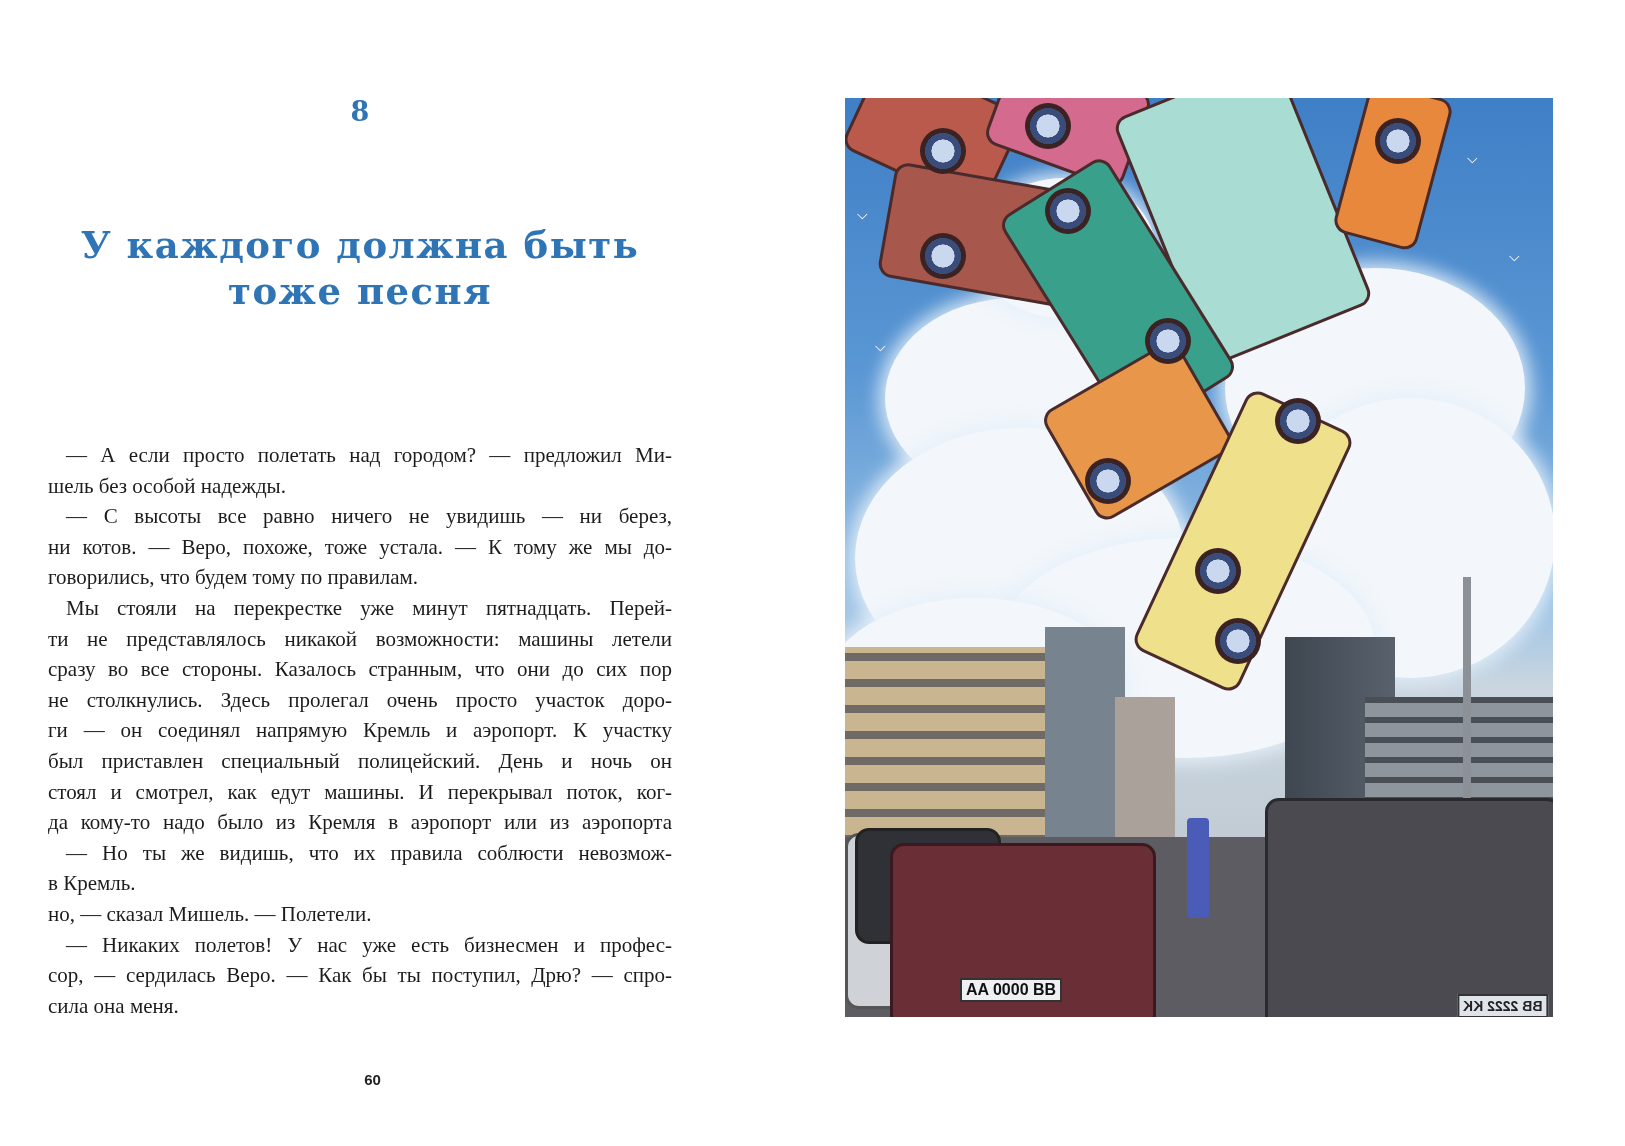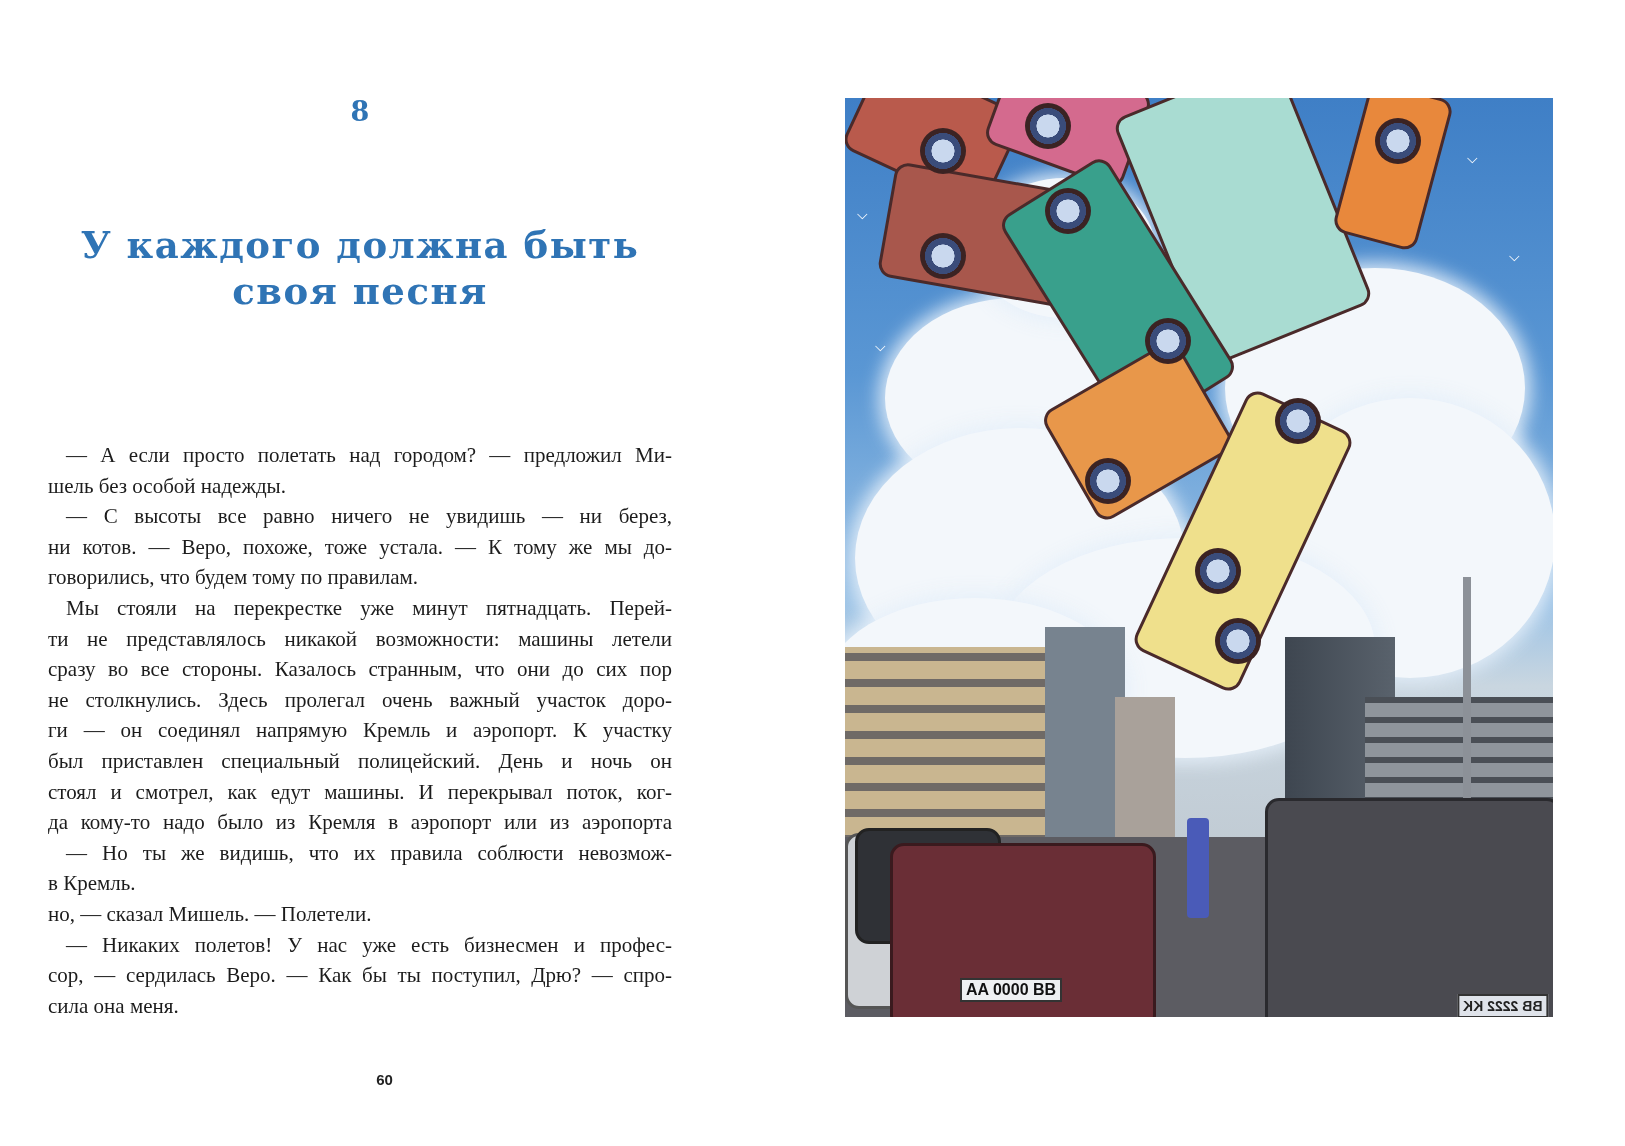--- a/index.html
+++ b/index.html
@@ -20,21 +20,21 @@
   }
   .body-text {
     position: absolute; left: 48px; width: 624px; top: 440px;
     font-size: 21px; line-height: 30.6px; color: #1c1c1c; text-align: justify;
   }
   .body-text .line { display: block; white-space: nowrap; text-align: justify; text-align-last: justify; height: 30.6px; }
   .body-text .line.last { text-align-last: left; }
   .body-text .line.indent { padding-left: 18px; }
   .page-number {
     position: absolute; left: 0; width: 745px; top: 1071px; text-align: center;
-    font-family: "Liberation Sans", sans-serif; font-size: 15px; font-weight: bold; color: #222; margin-left: 12px;
+    font-family: "Liberation Sans", sans-serif; font-size: 15px; font-weight: bold; color: #222;
   }
   .illustration {
     position: absolute; left: 845px; top: 98px; width: 708px; height: 919px; overflow: hidden;
     background: linear-gradient(180deg, #3f7fc6 0%, #5a97d4 30%, #9cc3e6 55%, #c9d6e0 64%, #b9c0c7 100%);
   }
   .cloud { position: absolute; border-radius: 50%; background: #f3f7fb; box-shadow: 0 0 18px 6px rgba(230,240,250,0.9); }
   .car { position: absolute; border-radius: 14px; border: 3px solid #4a2a2a; }
   .wheel { position: absolute; width: 46px; height: 46px; border-radius: 50%; background: radial-gradient(circle, #c9d8ee 0 35%, #3a4c7a 36% 55%, #3b2323 56%); }
   .building { position: absolute; bottom: 0; }
   .road { position: absolute; left: 0; right: 0; bottom: 0; height: 180px; background: #5c5c62; }
@@ -48,33 +48,33 @@
 </style>
 </head>
 <body>
 
 <div class="spread">
 
   <div class="page-left">
     <div class="chapter-number">8</div>
     <div class="chapter-title">
       <div>У каждого должна быть</div>
-      <div>своя песня</div>
+      <div>тоже песня</div>
     </div>
 
     <div class="body-text">
       <span class="line indent">— А если просто полетать над городом? — предложил Ми-</span>
       <span class="line last">шель без особой надежды.</span>
       <span class="line indent">— С высоты все равно ничего не увидишь — ни берез,</span>
       <span class="line">ни котов. — Веро, похоже, тоже устала. — К тому же мы до-</span>
       <span class="line last">говорились, что будем тому по правилам.</span>
       <span class="line indent">Мы стояли на перекрестке уже минут пятнадцать. Перей-</span>
       <span class="line">ти не представлялось никакой возможности: машины летели</span>
       <span class="line">сразу во все стороны. Казалось странным, что они до сих пор</span>
-      <span class="line">не столкнулись. Здесь пролегал очень важный участок доро-</span>
+      <span class="line">не столкнулись. Здесь пролегал очень просто участок доро-</span>
       <span class="line">ги — он соединял напрямую Кремль и аэропорт. К участку</span>
       <span class="line">был приставлен специальный полицейский. День и ночь он</span>
       <span class="line">стоял и смотрел, как едут машины. И перекрывал поток, ког-</span>
       <span class="line">да кому-то надо было из Кремля в аэропорт или из аэропорта</span>
       <span class="line indent">— Но ты же видишь, что их правила соблюсти невозмож-</span>
       <span class="line last">в Кремль.</span>
       <span class="line last">но, — сказал Мишель. — Полетели.</span>
       <span class="line indent">— Никаких полетов! У нас уже есть бизнесмен и профес-</span>
       <span class="line">сор, — сердилась Веро. — Как бы ты поступил, Дрю? — спро-</span>
       <span class="line last">сила она меня.</span>

